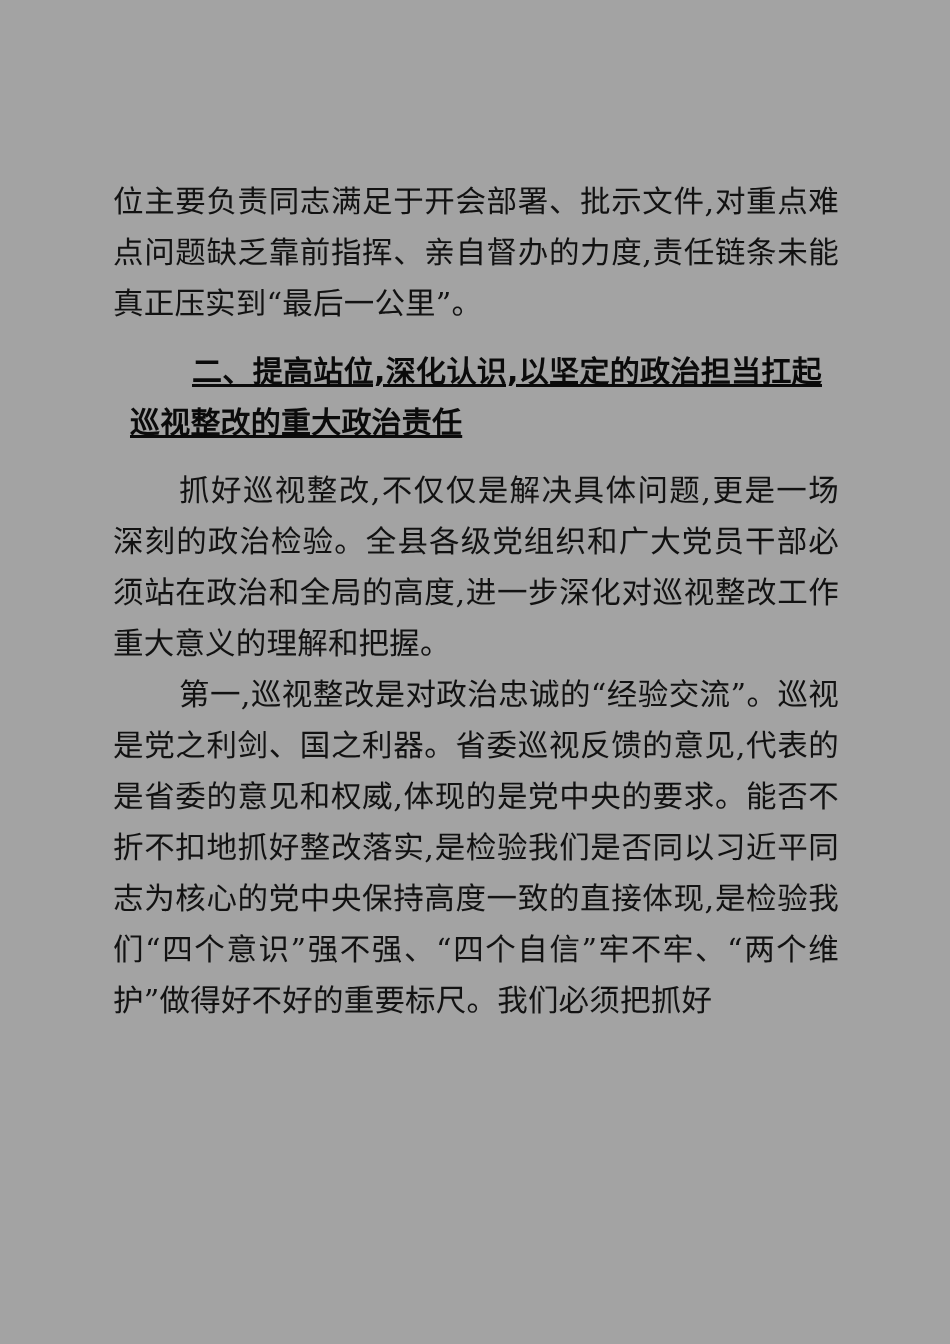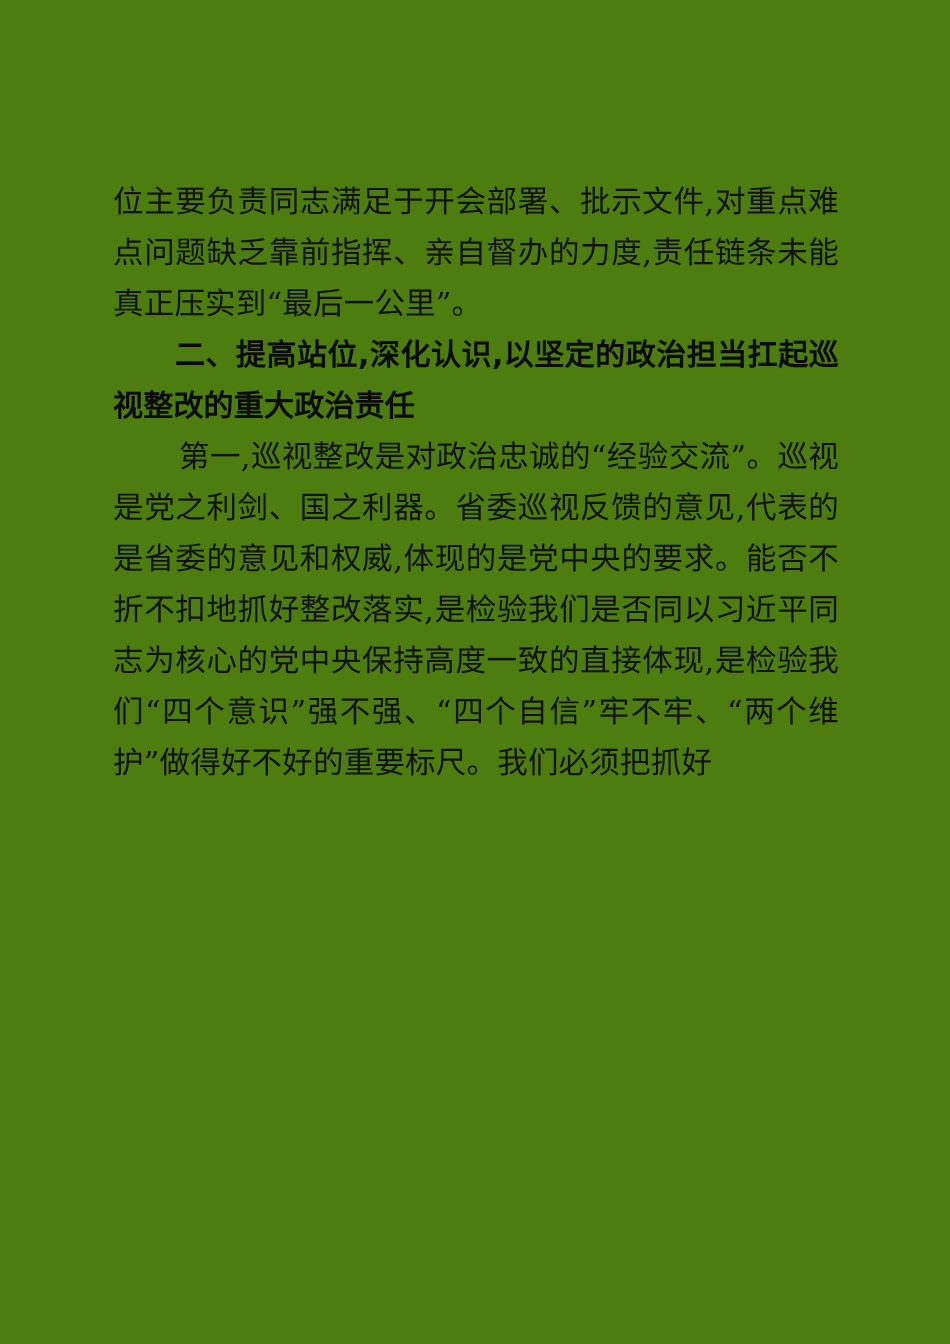--- a/index.html
+++ b/index.html
@@ -8,21 +8,21 @@
     padding: 0;
     background: #ffffff;
   }
   body {
     font-family: "DejaVu Serif", "Liberation Serif", serif;
   }
   .page {
     position: relative;
     width: 950px;
     height: 1344px;
-    background: #4d7c0f;
+    background: #a3a3a3;
     overflow: hidden;
     box-sizing: border-box;
   }
   .page-body {
     position: absolute;
     left: 113px;
     top: 176px;
     width: 726px;
   }
   
@@ -47,31 +47,33 @@
   .heading {
     font-family: "DejaVu Sans", "Liberation Sans", sans-serif;
     font-size: 30px;
     line-height: 51px;
     font-weight: 700;
     color: #0b0b0b;
     text-align: justify;
     text-justify: inter-character;
     text-indent: 62px;
     letter-spacing: 0.2px;
-    margin: 0;
+    margin: 17px;
+    text-decoration: underline;
   }
 </style>
 </head>
 <body>
 
 <div class="page">
   <div class="page-body">
 
     <p class="para cont">位主要负责同志满足于开会部署、批示文件,对重点难点问题缺乏靠前指挥、亲自督办的力度,责任链条未能真正压实到“最后一公里”。</p>
 
 
     <h2 class="heading">二、提高站位,深化认识,以坚定的政治担当扛起巡视整改的重大政治责任</h2>
 
+    <p class="para indent">抓好巡视整改,不仅仅是解决具体问题,更是一场深刻的政治检验。全县各级党组织和广大党员干部必须站在政治和全局的高度,进一步深化对巡视整改工作重大意义的理解和把握。</p>
 
     <p class="para indent">第一,巡视整改是对政治忠诚的“经验交流”。巡视是党之利剑、国之利器。省委巡视反馈的意见,代表的是省委的意见和权威,体现的是党中央的要求。能否不折不扣地抓好整改落实,是检验我们是否同以习近平同志为核心的党中央保持高度一致的直接体现,是检验我们“四个意识”强不强、“四个自信”牢不牢、“两个维护”做得好不好的重要标尺。我们必须把抓好</p>
 
   </div>
 </div>
 
 </body></html>

